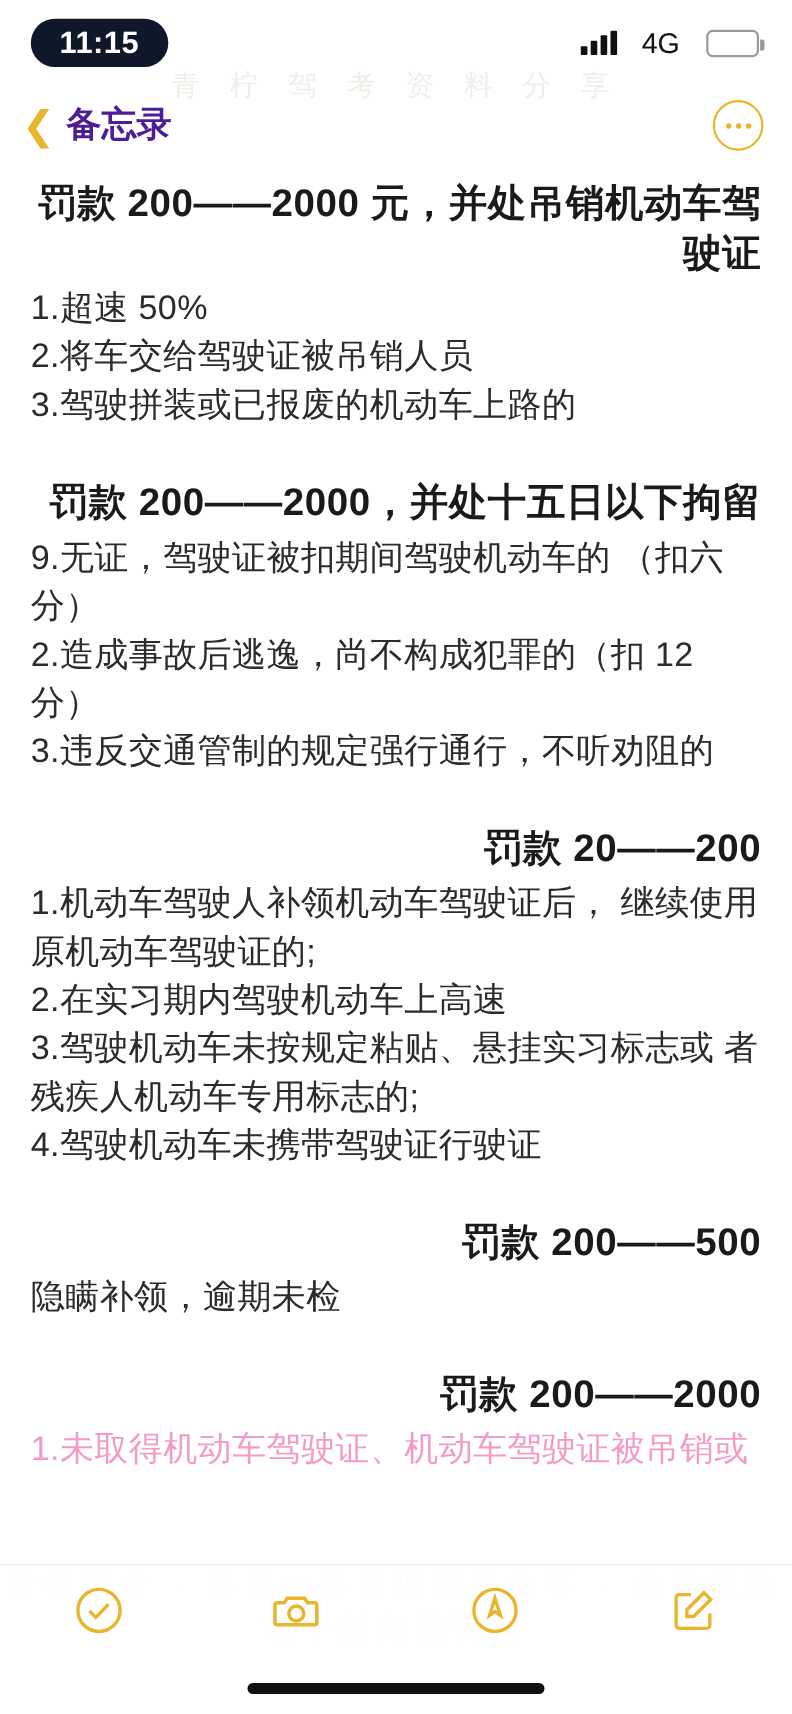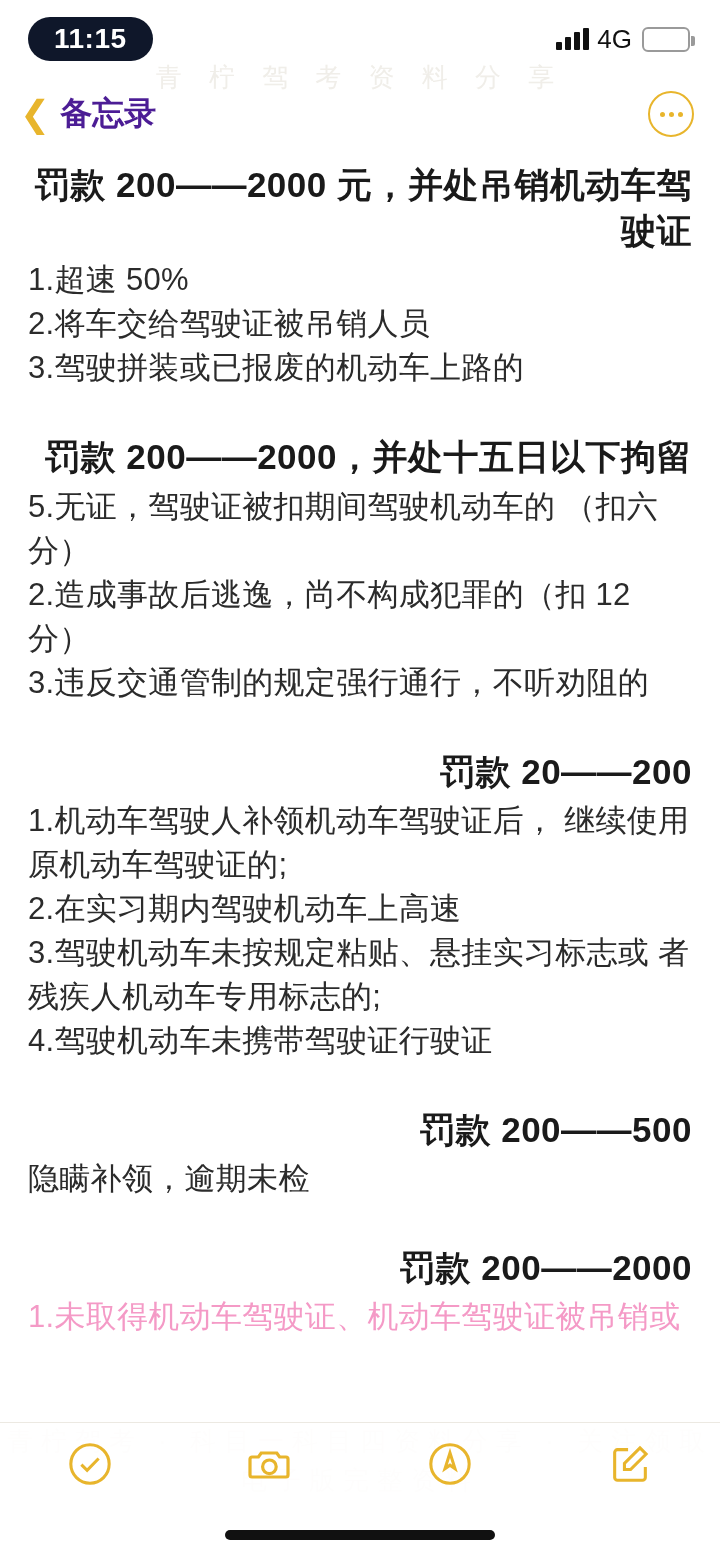--- a/index.html
+++ b/index.html
@@ -34,21 +34,21 @@
     font-size: 28px;
     font-weight: bold;
     border-radius: 26px;
     padding: 8px 26px;
     letter-spacing: 0.5px;
     line-height: 1;
   }
   .status-right {
     display: flex;
     align-items: center;
-    gap: 6px;
+    gap: 20px;
     justify-content: center;
   }
   .signal {
     display: flex;
     align-items: flex-end;
     gap: 3px;
     height: 22px;
   }
   .signal i {
     display: block;
@@ -274,21 +274,21 @@
       <div class="sec-title">罚款 200——2000 元，并处吊销机动车驾驶证</div>
       <div class="sec-line">1.超速 50%</div>
       <div class="sec-line">2.将车交给驾驶证被吊销人员</div>
       <div class="sec-line">3.驾驶拼装或已报废的机动车上路的</div>
     </div>
 
     <div class="gap"></div>
 
     <div class="sec">
       <div class="sec-title">罚款 200——2000，并处十五日以下拘留</div>
-      <div class="sec-line">5.无证，驾驶证被扣期间驾驶机动车的 （扣六分）</div>
+      <div class="sec-line">9.无证，驾驶证被扣期间驾驶机动车的 （扣六分）</div>
       <div class="sec-line">2.造成事故后逃逸，尚不构成犯罪的（扣 12 分）</div>
       <div class="sec-line">3.违反交通管制的规定强行通行，不听劝阻的</div>
     </div>
 
     <div class="gap"></div>
 
     <div class="sec">
       <div class="sec-title">罚款 20——200</div>
       <div class="sec-line">1.机动车驾驶人补领机动车驾驶证后， 继续使用原机动车驾驶证的;</div>
       <div class="sec-line spaced">2.在实习期内驾驶机动车上高速</div>

